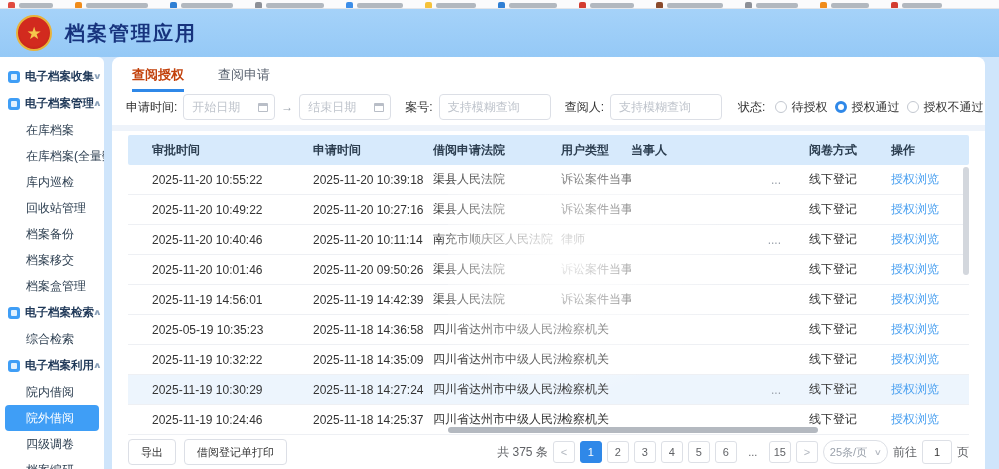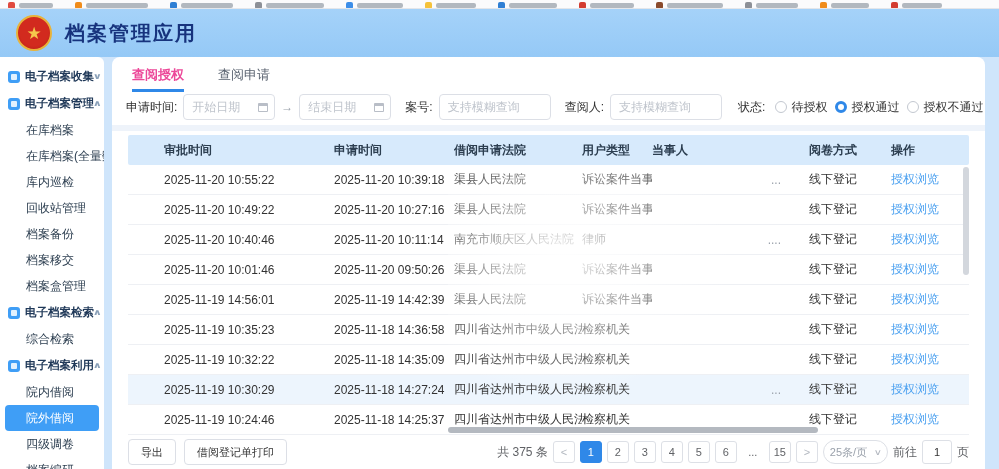--- a/index.html
+++ b/index.html
@@ -39,21 +39,21 @@
   .nav-child.active { background:#3f9ef6; color:#fff; border-radius:4px; margin:0 5px 0 5px;
     padding-left:21px; }
 
   
   main.card { flex:1; margin:0 14px 0 8px; background:#fff; border-radius:8px 8px 0 0;
     display:flex; flex-direction:column; overflow:hidden; }
 
   .tabs { display:flex; gap:34px; padding:9px 20px 0 20px; height:32px; flex:none; }
   .tab { font-size:13px; color:#5a6370; cursor:pointer; }
   .tab .tlabel { display:block; padding-bottom:5px; }
-  .tab.active { color:#ec4899; font-weight:bold; }
+  .tab.active { color:#c2410c; font-weight:bold; }
   .tab.active .tlabel { border-bottom:3px solid #2f88e8; }
 
   .filterbar { display:flex; align-items:center; padding:0 14px; height:42px; gap:6px;
     flex:none; border-bottom:6px solid #eef3fa; white-space:nowrap; }
   .flabel { color:#333; font-size:12px; }
   .inp { position:relative; display:flex; align-items:center; }
   .inp input { height:26px; border:1px solid #dcdfe6; border-radius:4px; padding:0 8px;
     font-size:12px; color:#333; outline:none; background:#fff; }
   .inp input::placeholder { color:#bfc4cc; }
   .inp.date input { width:92px; padding-right:22px; }
@@ -65,21 +65,21 @@
   .radio .dot { width:12px; height:12px; border-radius:50%; border:1px solid #c3c8d0; background:#fff; }
   .radio.sel .dot { border:3.5px solid #2f88e8; }
 
   
   .table-wrap { flex:1; margin:4px 16px 0 16px; position:relative; overflow:hidden; }
   .thead { display:flex; background:#d7eafc; height:30px; align-items:center;
     font-weight:bold; color:#2c3e50; border-radius:2px; }
   .trow { display:flex; height:30px; align-items:center; border-bottom:1px solid #eef0f4; background:#fff; }
   .trow.hl { background:#edf5fd; }
   .cell { overflow:hidden; white-space:nowrap; flex:none; }
-  .c0 { width:206px; padding-left:36px; }
+  .c0 { width:185px; padding-left:24px; }
   .c1 { width:120px; }
   .c2 { width:128px; }
   .c3 { width:70px; }
   .c4 { flex:1 1 auto; text-align:right; padding-right:28px; color:#9aa1ab; }
   .thead .c4 { text-align:left; padding-right:0; color:#2c3e50; }
   .c5 { width:82px; }
   .c6 { width:78px; }
   .link { color:#4aa0f0; cursor:pointer; }
   .blur-smudge { position:absolute; left:38%; top:30px; width:34%; height:78%;
     background:radial-gradient(ellipse at 40% 40%, rgba(255,255,255,.95), rgba(255,255,255,0) 70%);
@@ -298,21 +298,21 @@
           <div class="trow">
             <div class="cell c0">2025-11-19 14:56:01</div>
             <div class="cell c1">2025-11-19 14:42:39</div>
             <div class="cell c2">渠县人民法院</div>
             <div class="cell c3">诉讼案件当事人</div>
             <div class="cell c4"></div>
             <div class="cell c5">线下登记</div>
             <div class="cell c6"><span class="link">授权浏览</span></div>
           </div>
           <div class="trow">
-            <div class="cell c0">2025-11-19 10:35:23</div>
+            <div class="cell c0">2025-05-19 10:35:23</div>
             <div class="cell c1">2025-11-18 14:36:58</div>
             <div class="cell c2">四川省达州市中级人民法院</div>
             <div class="cell c3">检察机关</div>
             <div class="cell c4"></div>
             <div class="cell c5">线下登记</div>
             <div class="cell c6"><span class="link">授权浏览</span></div>
           </div>
           <div class="trow">
             <div class="cell c0">2025-11-19 10:32:22</div>
             <div class="cell c1">2025-11-18 14:35:09</div>

